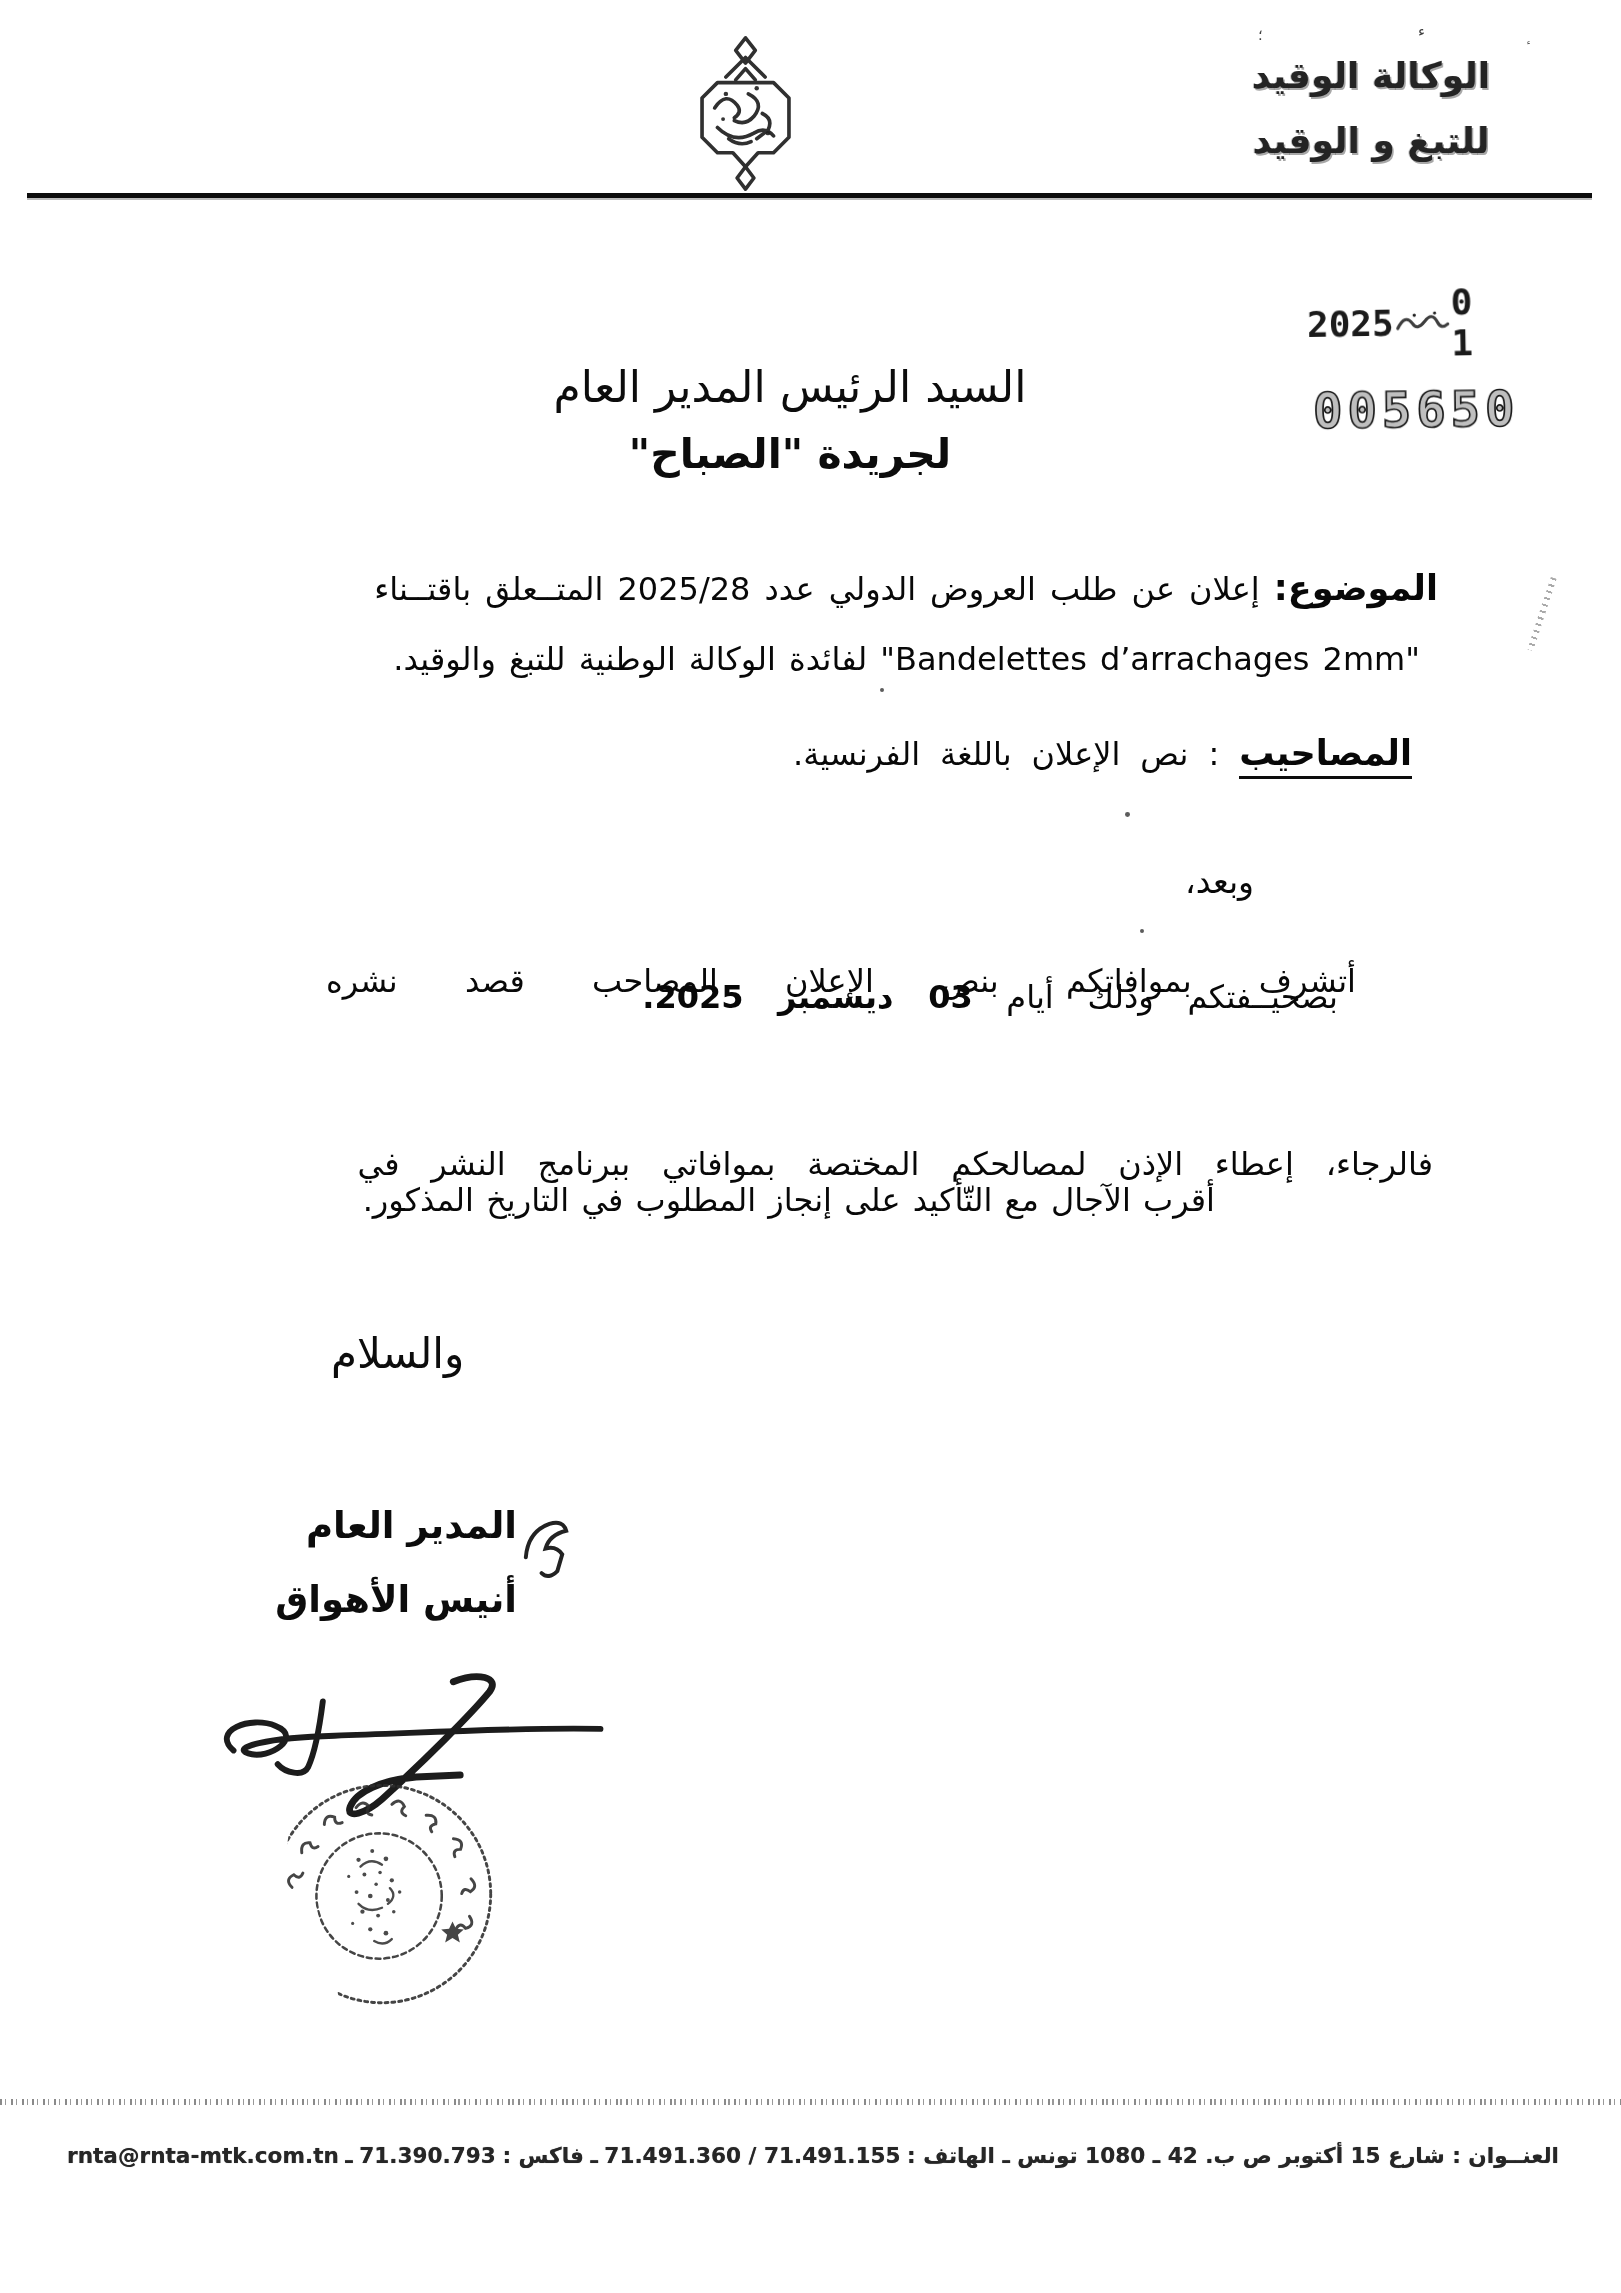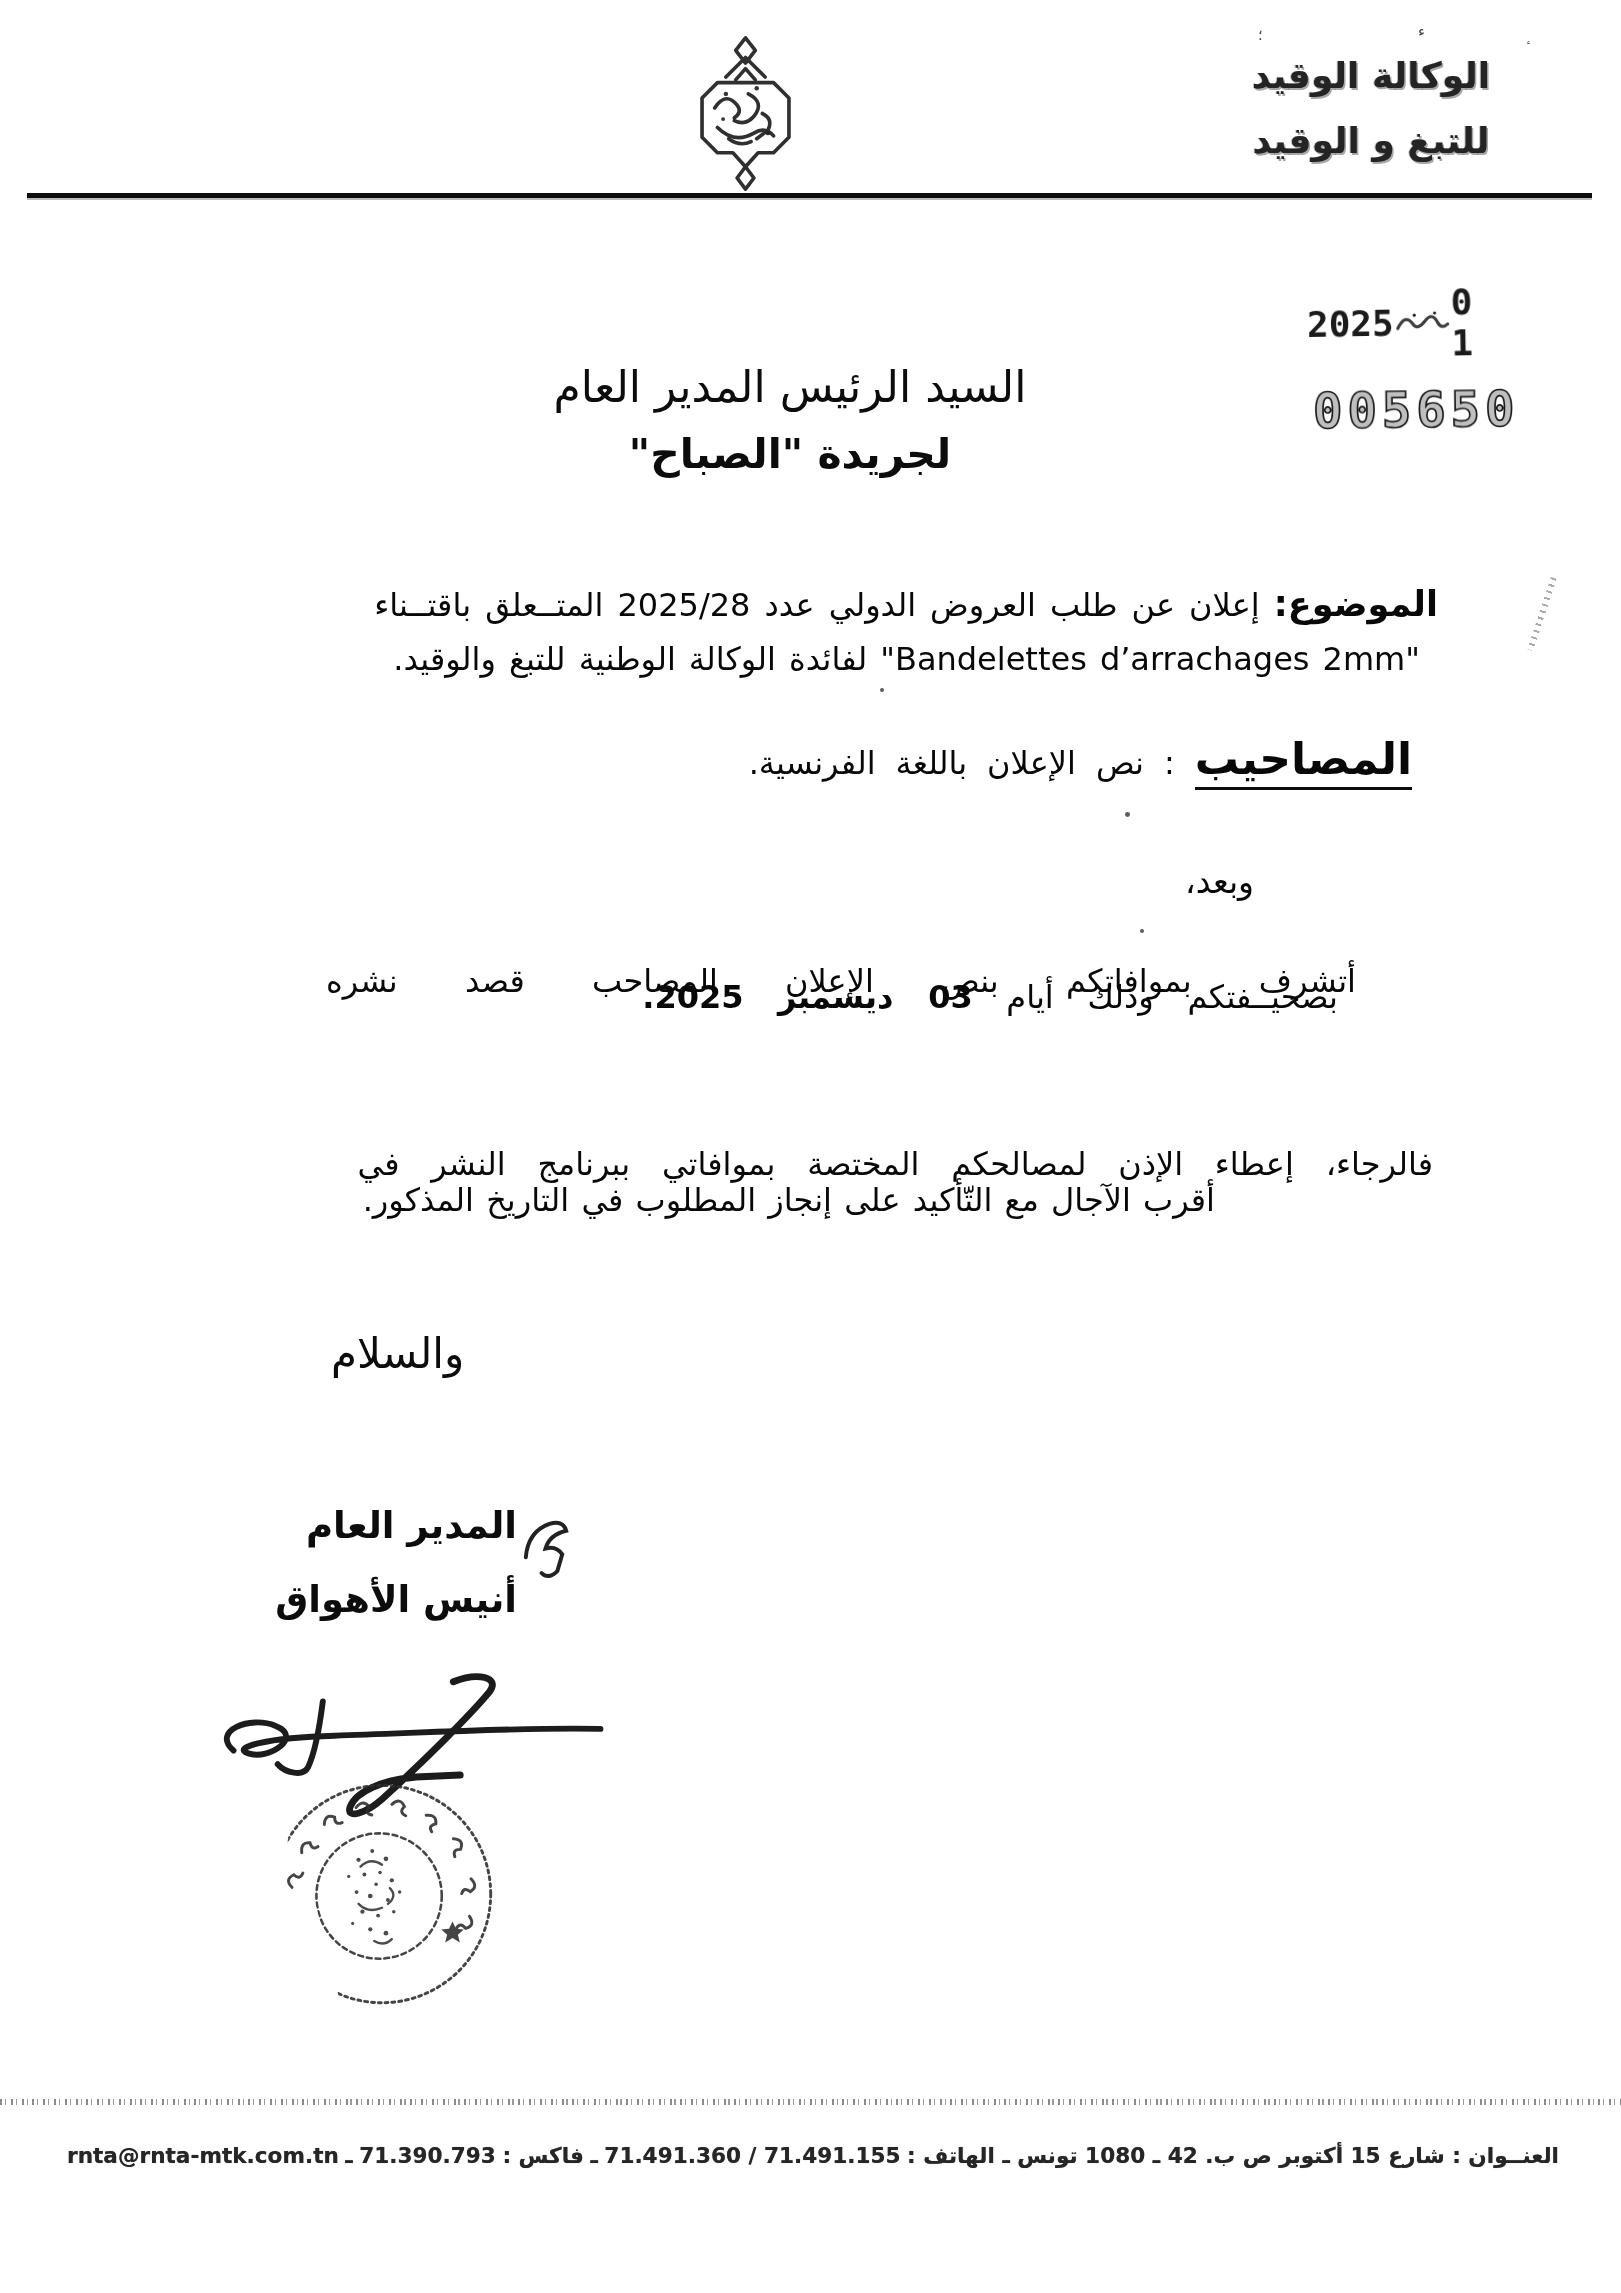--- a/index.html
+++ b/index.html
@@ -32,25 +32,25 @@
     letter-spacing:4.9px;color:rgba(25,25,25,.28);
     -webkit-text-stroke:1.7px #181818;
     transform:rotate(-.7deg);filter:blur(0.2px);direction:ltr;
   }
   
   .recipient{left:441px;top:361px;width:698px;text-align:center;direction:rtl;}
   .recipient .l1{font-size:44px;font-weight:400;}
   .recipient .l2{font-size:41px;font-weight:700;margin-top:17.6px;}
   
   .line{direction:rtl;white-space:nowrap;font-size:32px;color:#080808;}
-  .subj1{top:568px;right:183px;word-spacing:3.9px;margin-top:16px;}
+  .subj1{top:568px;right:183px;word-spacing:3.9px;}
   .subj1 .lbl{font-weight:700;font-size:35px;}
   .subj2{top:640px;right:201px;word-spacing:2.9px;}
   .attach{top:733px;right:209px;word-spacing:9.8px;}
-  .attach .lbl{font-weight:700;font-size:44px;border-bottom:3.9px solid #0c0c0c;padding-bottom:2.9px;}
+  .attach .lbl{font-weight:700;font-size:35px;border-bottom:3.9px solid #0c0c0c;padding-bottom:2.9px;}
   .salut{top:849px;right:367px;font-size:33px;margin-top:13px;}
   .p1l1{top:962px;right:265px;word-spacing:57px;}
   .p1l2{top:978px;right:283px;word-spacing:23.5px;}
   .p1l2 .date{font-weight:700;}
   .p2l1{top:1099px;right:188px;word-spacing:21.6px;margin-top:46px;}
   .p2l2{top:1181px;right:406px;word-spacing:2px;}
   .closing{top:1329px;left:331px;font-size:42px;direction:rtl;}
   
   .sigblock{left:276px;top:1504px;width:241px;text-align:center;direction:rtl;}
   .sigblock .title{font-size:37px;font-weight:700;text-align:right;}

